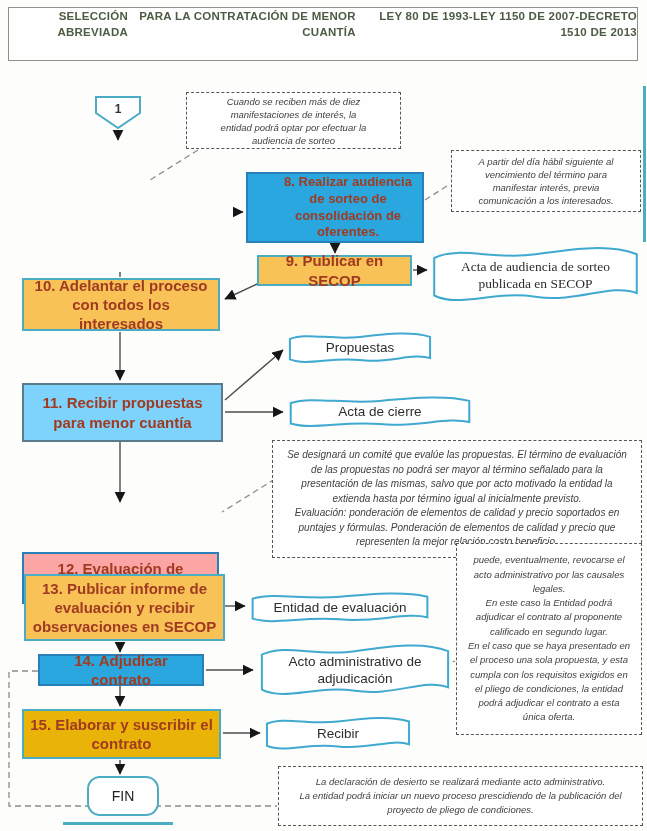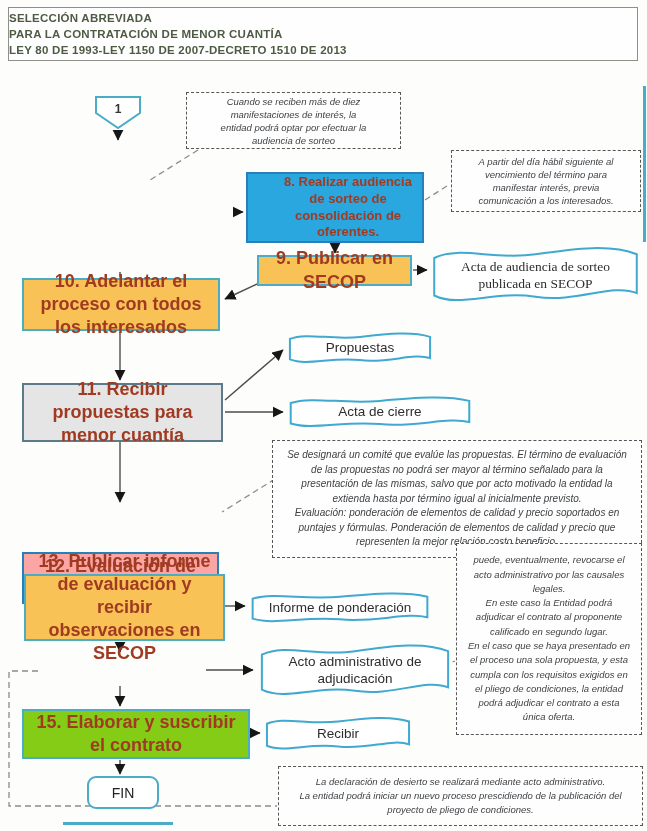--- a/index.html
+++ b/index.html
@@ -5,27 +5,27 @@
   html,body{margin:0;padding:0;background:#ffffff;}
   #canvas{
     position:relative;width:647px;height:831px;margin:0 auto;
     background:#fdfdfc;overflow:hidden;
     font-family:"Liberation Sans",sans-serif;
   }
   .abs{position:absolute;box-sizing:border-box;}
   
   .title-box{
     left:8px;top:7px;width:630px;height:54px;border:1px solid #8f9089;background:#fefefe;
-    display:flex;flex-direction:column;justify-content:center;text-align:left;
+    display:flex;flex-direction:row;justify-content:center;text-align:right;
     color:#4e5b43;font-size:11.5px;font-weight:bold;letter-spacing:.25px;line-height:16px;
   }
   
   .node{
     display:flex;align-items:center;justify-content:center;text-align:center;
-    font-weight:bold;color:#A03B22;font-size:18px;line-height:1.28;
+    font-weight:bold;color:#A03B22;font-size:15px;line-height:1.28;
     border:2px solid #4BACC6;padding:2px 6px;
   }
   .node.blue-border{border-color:#2980B9;}
   .node.gray-border{border-color:#5B7A8A;}
   
   .shape-wrap{position:absolute;}
   .shape-wrap svg{position:absolute;inset:0;width:100%;height:100%;}
   .shape-label{
     position:absolute;inset:0;display:flex;align-items:center;justify-content:center;
     text-align:center;font-weight:bold;color:#A03B22;
@@ -111,38 +111,41 @@
   </div>
 
   <div class="abs node" style="left: 257px; top: 255px; width: 155px; height: 31px; background-color: rgb(248, 194, 87);">
     <span>9. Publicar en SECOP</span>
   </div>
 
   <div class="abs node" style="left: 22px; top: 278px; width: 198px; height: 53px; background-color: rgb(248, 194, 87);">
     <span>10. Adelantar el proceso con todos los interesados</span>
   </div>
 
-  <div class="abs node gray-border" style="left: 22px; top: 383px; width: 201px; height: 59px; background-color: #e5e5e5;">
+  <div class="abs node gray-border" style="left: 22px; top: 383px; width: 201px; height: 59px; background-color: #7dd3fc;">
     <span>11. Recibir propuestas para menor cuantía</span>
   </div>
 
   <div class="abs node blue-border" style="left: 22px; top: 504px; width: 197px; height: 52px; background-color: #fca5a5; margin-top: 48px;">
     <span>12. Evaluación de propuestas</span>
   </div>
 
   <div class="abs node" style="left: 24px; top: 574px; width: 201px; height: 67px; background-color: rgb(248, 194, 87);">
     <span>13. Publicar informe de evaluación y recibir observaciones en SECOP</span>
   </div>
 
-
-  <div class="abs node" style="left: 22px; top: 709px; width: 228px; height: 50px; background-color: #84cc16;">
+  <div class="abs node blue-border" style="left: 38px; top: 654px; width: 166px; height: 32px; background-color: rgb(42, 167, 222);">
+    <span>14. Adjudicar contrato</span>
+  </div>
+
+  <div class="abs node" style="left: 22px; top: 709px; width: 199px; height: 50px; background-color: #eab308;">
     <span>15. Elaborar y suscribir el contrato</span>
   </div>
 
-  <div class="abs fin" style="left:87px;top:776px;width:72px;height:33px;">
+  <div class="abs fin" style="left:87px;top:776px;width:72px;height:40px;border-radius:13px;">
     <span>FIN</span>
   </div>
 
   <div class="doc" style="left:430px;top:238px;width:211px;height:75px;font-family:Liberation Serif, serif;">
     <svg viewBox="0 0 200 60" preserveAspectRatio="none">
       <path d="M 4,16 C 28,6 60,18 100,13 C 140,8 172,5 196,13 L 196,44 C 172,36 140,52 100,47 C 60,42 28,56 4,46 Z" fill="#ffffff" stroke="#3FA9D0" stroke-width="2" vector-effect="non-scaling-stroke"></path>
     </svg>
     <div class="doc-label">Acta de audiencia de sorteo publicada en SECOP</div>
   </div>
 
@@ -157,21 +160,21 @@
     <svg viewBox="0 0 200 60" preserveAspectRatio="none">
       <path d="M 4,16 C 28,6 60,18 100,13 C 140,8 172,5 196,13 L 196,44 C 172,36 140,52 100,47 C 60,42 28,56 4,46 Z" fill="#ffffff" stroke="#3FA9D0" stroke-width="2" vector-effect="non-scaling-stroke"></path>
     </svg>
     <div class="doc-label">Acta de cierre</div>
   </div>
 
   <div class="doc" style="left:249px;top:588px;width:182px;height:40px;">
     <svg viewBox="0 0 200 60" preserveAspectRatio="none">
       <path d="M 4,16 C 28,6 60,18 100,13 C 140,8 172,5 196,13 L 196,44 C 172,36 140,52 100,47 C 60,42 28,56 4,46 Z" fill="#ffffff" stroke="#3FA9D0" stroke-width="2" vector-effect="non-scaling-stroke"></path>
     </svg>
-    <div class="doc-label">Informe de ponderación</div>
+    <div class="doc-label">Entidad de evaluación</div>
   </div>
 
   <div class="doc" style="left:258px;top:636px;width:194px;height:70px;">
     <svg viewBox="0 0 200 60" preserveAspectRatio="none">
       <path d="M 4,16 C 28,6 60,18 100,13 C 140,8 172,5 196,13 L 196,44 C 172,36 140,52 100,47 C 60,42 28,56 4,46 Z" fill="#ffffff" stroke="#3FA9D0" stroke-width="2" vector-effect="non-scaling-stroke"></path>
     </svg>
     <div class="doc-label">Acto administrativo de adjudicación</div>
   </div>
 
   <div class="doc" style="left:264px;top:712px;width:148px;height:44px;">

